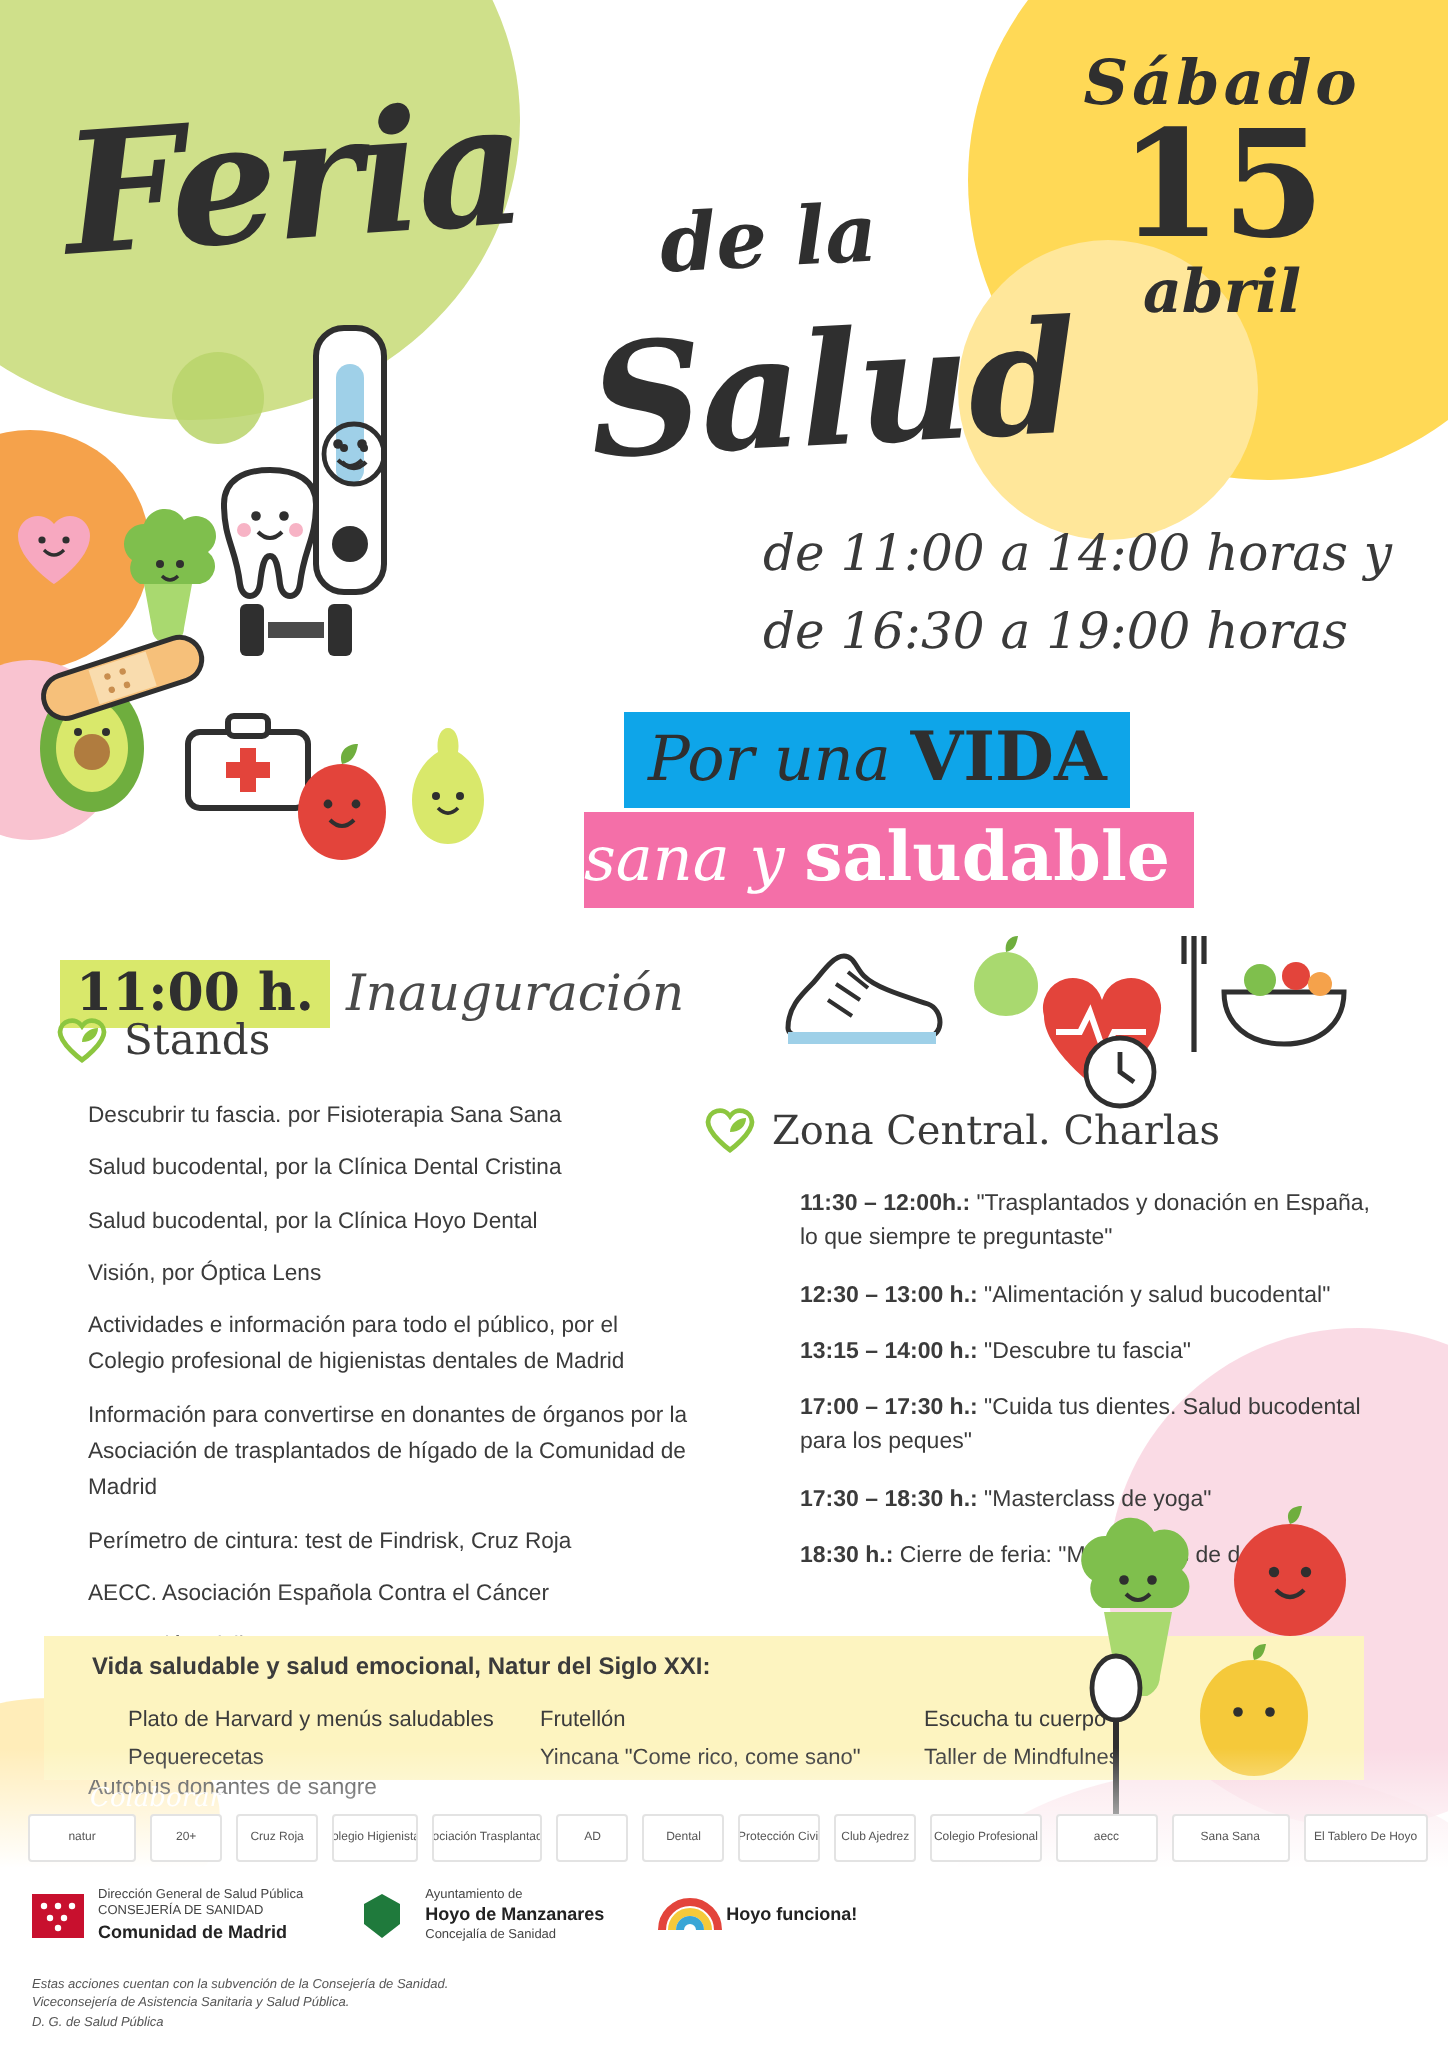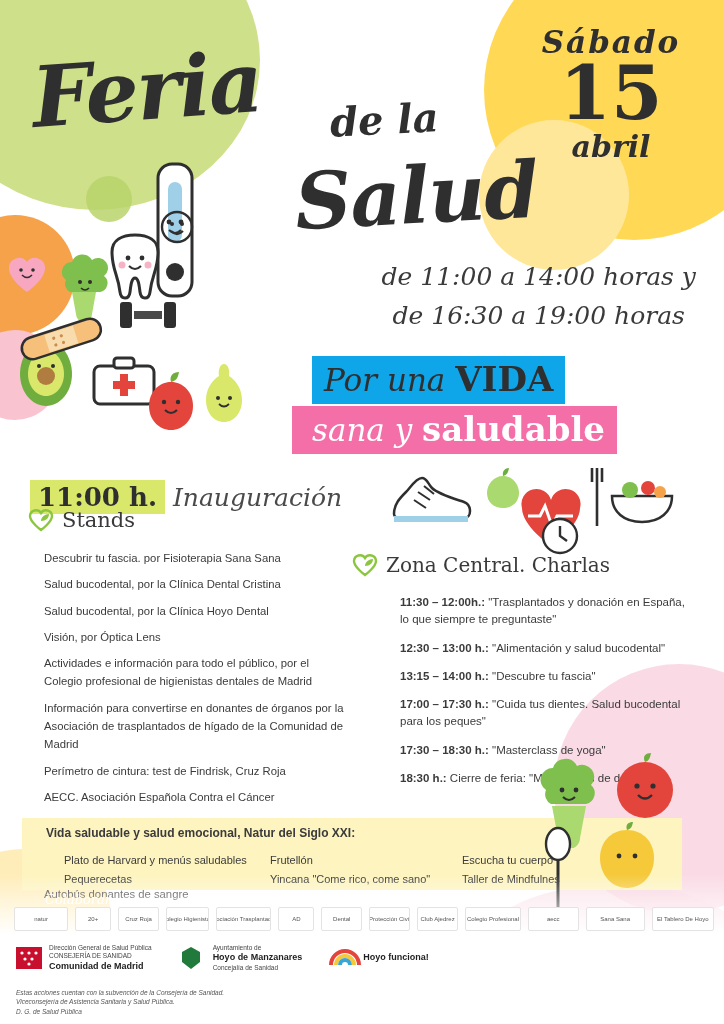--- a/index.html
+++ b/index.html
@@ -41,27 +41,27 @@
   .title-salud{
     position:absolute;left:295px;top:150px;
     font-family:"DejaVu Serif",serif;font-style:italic;font-weight:bold;
     font-size:78px;color:#2f2f2f;letter-spacing:-1px;transform:rotate(-3deg);
   }
   .date-box{position:absolute;right:28px;top:24px;width:170px;text-align:center;color:#2f2f2f;}
   .date-sab{font-family:"DejaVu Serif",serif;font-weight:bold;font-style:italic;font-size:31px;letter-spacing:2px;}
   .date-num{font-family:"DejaVu Serif",serif;font-weight:bold;font-size:74px;line-height:.85;margin-top:2px;}
   .date-mon{font-family:"DejaVu Serif",serif;font-weight:bold;font-style:italic;font-size:30px;margin-top:4px;}
 
-  .hours{position:absolute;right:28px;top:258px;text-align:center;
+  .hours{position:absolute;right:28px;top:258px;text-align:left;
     font-family:"DejaVu Serif",serif;font-size:25px;color:#3a3a3a;line-height:1.55;font-style:italic;}
 
   .slogan1{position:absolute;left:312px;top:356px;background:#0ea5e9;padding:3px 12px 5px 12px;
     font-family:"DejaVu Serif",serif;font-size:31px;color:#2f2f2f;font-style:italic;}
   .slogan1 b{font-weight:bold;font-style:normal;font-size:34px;}
-  .slogan2{position:absolute;left:292px;top:406px;background:#f46fa8;padding:3px 12px 5px 20px;
+  .slogan2{position:absolute;left:292px;top:406px;background:#f46fa8;padding:3px 12px 5px 0;
     font-family:"DejaVu Serif",serif;font-size:31px;color:#ffffff;font-style:italic;}
   .slogan2 b{font-weight:bold;font-style:normal;font-size:34px;}
 
   
   .art{position:absolute;left:0;top:150px;width:330px;height:300px;}
   .art i{position:absolute;display:block;}
 
   
   .inaug{position:absolute;left:30px;top:482px;}
   .inaug .hl{background:#d9e86b;padding:2px 8px;font-weight:bold;font-size:26px;

